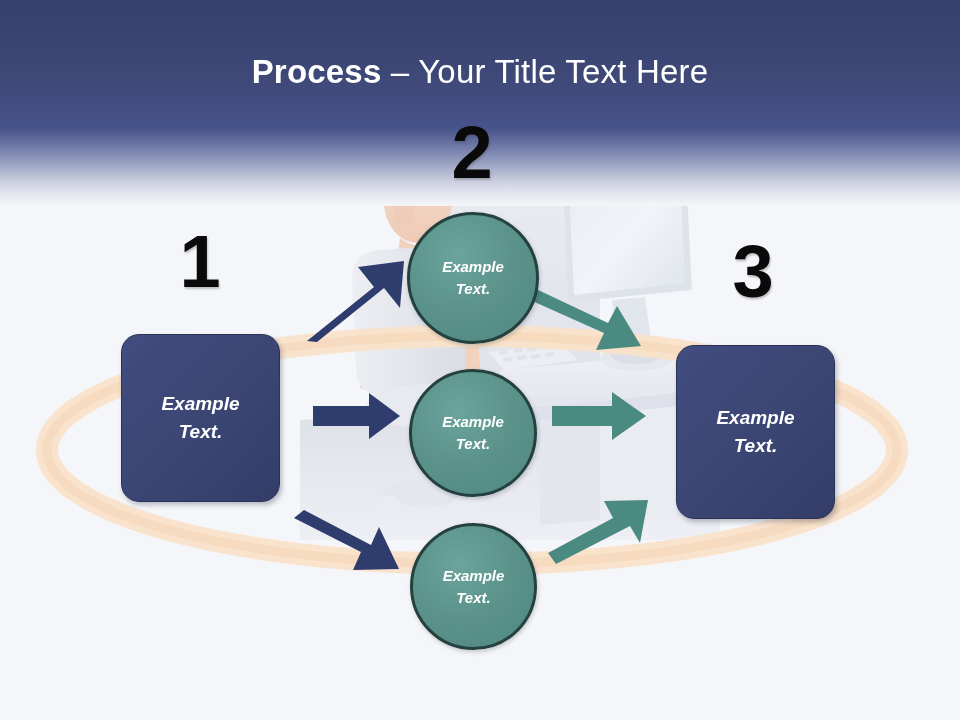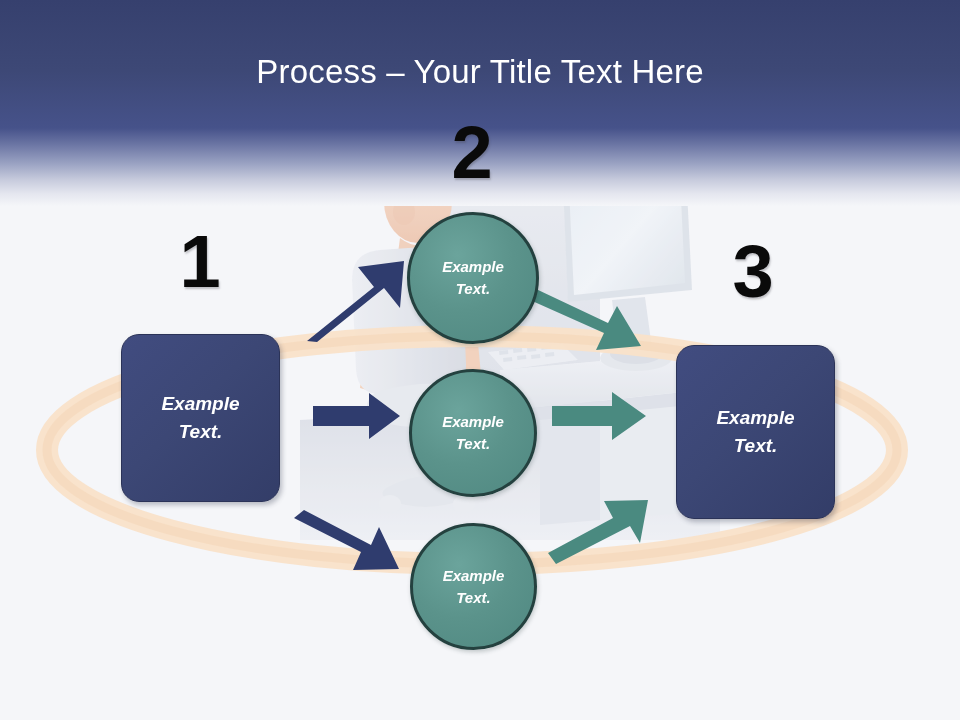--- a/index.html
+++ b/index.html
@@ -44,21 +44,21 @@
     left: 0; top: 52px;
     width: 960px;
     text-align: center;
     color: #ffffff;
     font-size: 33px;
     line-height: 40px;
     letter-spacing: 0.2px;
     white-space: nowrap;
     z-index: 6;
   }
-  .slide-title .t-bold { font-weight: normal; }
+  .slide-title .t-bold { font-weight: bold; }
   .slide-title .t-light { font-weight: normal; }
 
   
   .bg-scene {
     position: absolute;
     left: 300px; top: 120px;
     width: 420px; height: 420px;
     z-index: 1;
     opacity: 0.92;
   }

